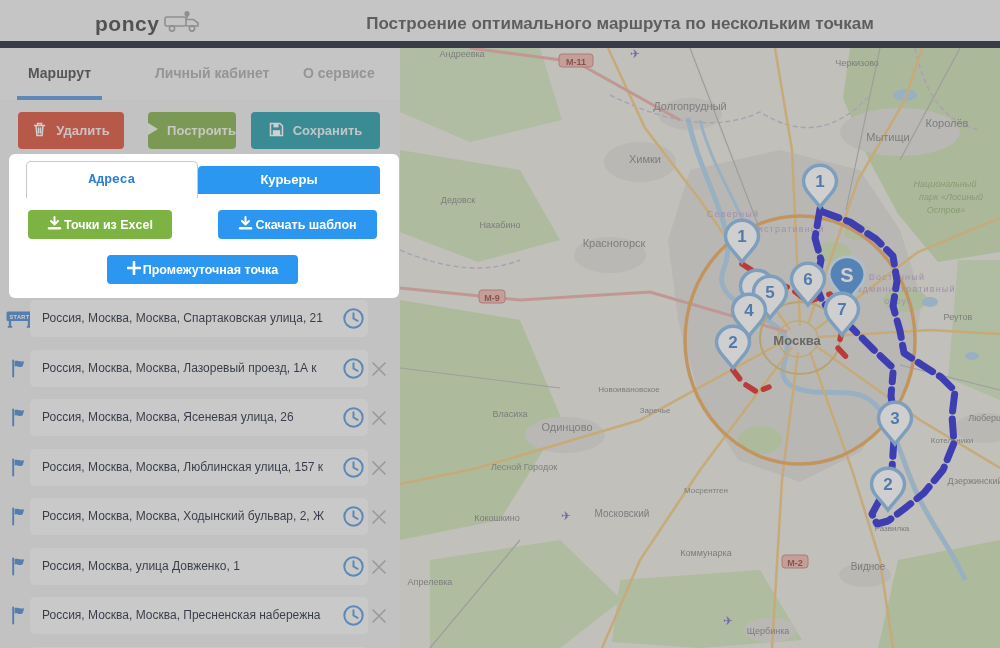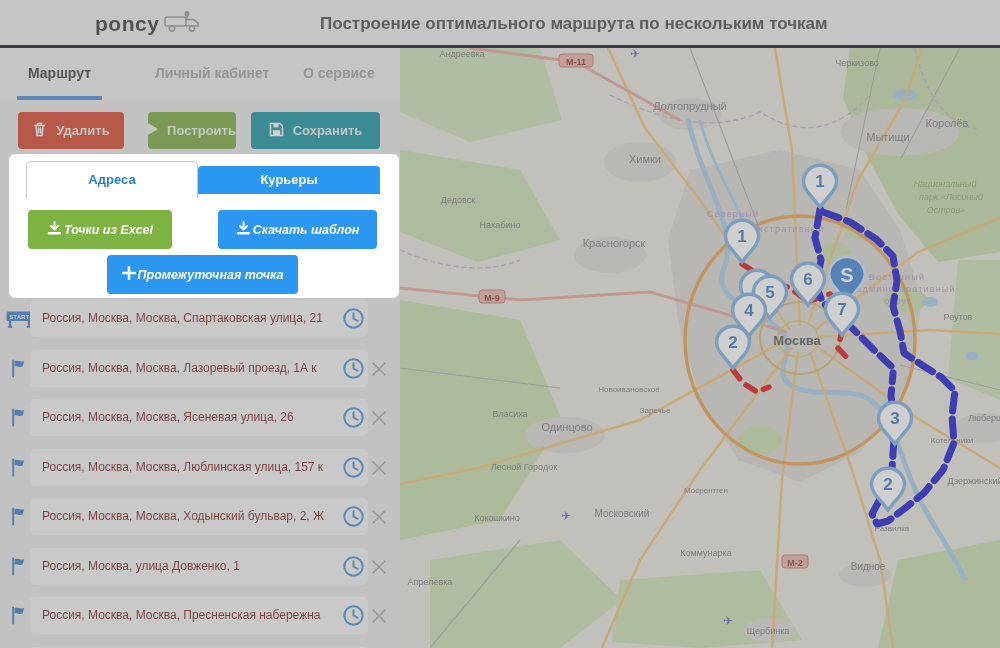--- a/index.html
+++ b/index.html
@@ -2,25 +2,25 @@
 <html><head>
 <meta charset="utf-8">
 <style>
   html,body{margin:0;padding:0;}
   body{width:1000px;height:648px;position:relative;overflow:hidden;
        font-family:"Liberation Sans",sans-serif;background:#ebebeb;}
   svg text{font-family:"Liberation Sans",sans-serif;}
 
   
   .header{position:absolute;left:0;top:0;width:1000px;height:48px;background:#f0f0f0;
-          border-bottom:3px solid #0f172a;box-sizing:border-box;}
+          border-bottom:7px solid #0f172a;box-sizing:border-box;}
   .logo{position:absolute;left:95px;top:0;height:48px;display:flex;align-items:center;gap:4px;}
   .logo-text{font-size:21px;font-weight:bold;color:#3a3a3a;letter-spacing:.5px;}
   .app-title{position:absolute;left:320px;right:80px;top:0;height:48px;line-height:48px;
-             text-align:left;font-size:17px;font-weight:bold;color:#4c4c4c;
+             text-align:center;font-size:17px;font-weight:bold;color:#4c4c4c;
              white-space:nowrap;overflow:hidden;}
 
   
   .nav{position:absolute;left:0;top:48px;width:400px;height:52px;background:#efefef;}
   .nav-item{position:absolute;top:0;height:48px;line-height:50px;font-size:14px;font-weight:bold;
             color:#a4a4a4;padding:0 11px;cursor:pointer;text-align:center;}
   .nav-item.active{color:#3f3f3f;border-bottom:4px solid #4a90d9;}
   .nav-item:nth-child(1){left:17px;}
   .nav-item:nth-child(2){left:144px;}
   .nav-item:nth-child(3){left:292px;}
@@ -32,39 +32,39 @@
         font-family:"Liberation Sans",sans-serif;cursor:pointer;}
   .abtn-delete{width:106px;background:#d9452a;margin-right:24px;}
   .abtn-build {width:88px;background:#7ba93f;margin-right:15px;}
   .abtn-save  {width:129px;background:#1693a3;}
 
   
   .card{position:absolute;left:9px;top:154px;width:390px;height:144px;background:#ffffff;
         border-radius:6px;z-index:100;}
   .tab-addresses{position:absolute;left:17px;top:7px;width:172px;height:37px;background:#fff;
         border:1px solid #c9c9c9;border-bottom:none;border-radius:5px 5px 0 0;box-sizing:border-box;
-        text-align:center;line-height:35px;color:#2a7fd4;font-size:13px;font-weight:bold;cursor:pointer;}
+        text-align:center;line-height:35px;color:#2a7fd4;font-size:13px;font-weight:bold;cursor:pointer;font-family:Liberation Mono, monospace;}
   .tab-couriers{position:absolute;left:189px;top:12px;width:182px;height:28px;background:#2b97f0;
         border-radius:4px 4px 0 0;text-align:center;line-height:28px;color:#fff;font-size:13px;
         font-weight:bold;cursor:pointer;}
-  .cbtn{position:absolute;height:39px;border:none;border-radius:4px;display:inline-flex;
+  .cbtn{position:absolute;height:29px;border:none;border-radius:4px;display:inline-flex;
         align-items:center;justify-content:center;gap:2px;color:#fff;font-size:12.5px;
-        font-weight:bold;font-family:"Liberation Sans",sans-serif;cursor:pointer;font-style:italic;}
+        font-weight:bold;font-family:"Liberation Sans",sans-serif;cursor:pointer;}
   .cbtn-excel{left:19px;top:56px;width:144px;background:#7cb342;}
   .cbtn-template{left:209px;top:56px;width:159px;background:#2b97f0;}
   .cbtn-waypoint{left:98px;top:101px;width:191px;background:#2b97f0;}
 
   
   .addr-list{position:absolute;left:0;top:300px;width:400px;}
   .addr-row{position:relative;height:37px;margin-bottom:12.5px;}
   .addr-flag{position:absolute;left:10px;top:9px;}
   .addr-banner{position:absolute;left:5px;top:8px;}
   .addr-bubble{position:absolute;left:30px;top:0;width:338px;height:37px;background:#f6f6f6;
         border-radius:5px;}
-  .addr-text{display:block;line-height:37px;font-size:12px;color:#7f1d1d;padding:0 26px 0 12px;
+  .addr-text{display:block;line-height:37px;font-size:12px;color:#0f172a;padding:0 26px 0 12px;
         white-space:nowrap;overflow:hidden;}
   .addr-clock{position:absolute;right:3px;top:7px;cursor:pointer;}
   .addr-x{position:absolute;left:370px;top:10px;cursor:pointer;}
 
   
   .map{position:absolute;left:400px;top:48px;width:600px;height:600px;background:#e9e7e0;}
   .map svg{display:block;}
 
   
   .dim{position:absolute;left:0;top:0;width:1000px;height:648px;

